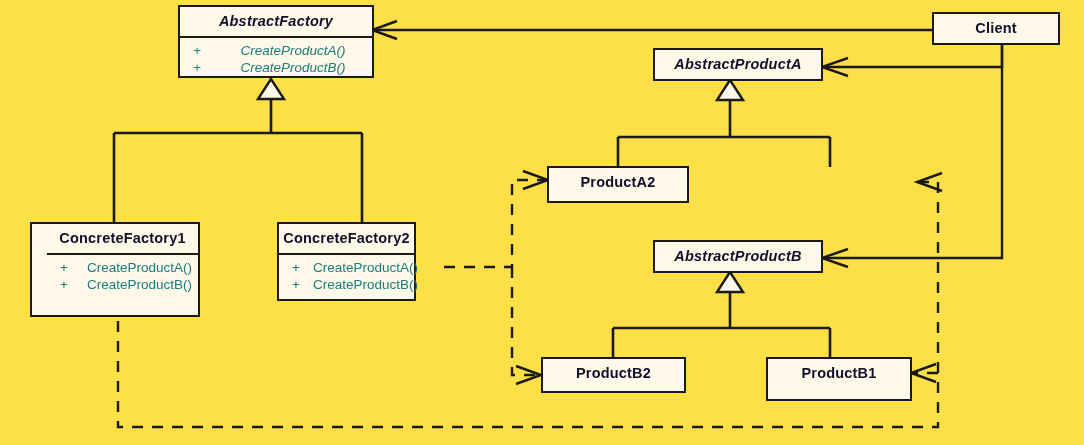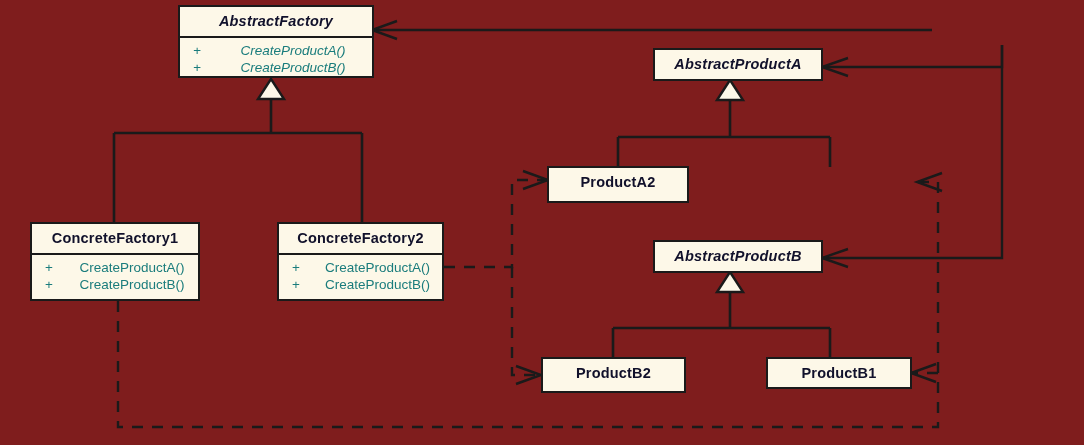--- a/index.html
+++ b/index.html
@@ -4,21 +4,21 @@
 <style>
   html, body {
     margin: 0;
     padding: 0;
     background: #ffffff;
   }
   #canvas {
     position: relative;
     width: 1084px;
     height: 445px;
-    background: #7f1d1d;
+    background: #fde047;
     font-family: "Liberation Sans", sans-serif;
     overflow: hidden;
   }
   svg.edges {
     position: absolute;
     left: 0;
     top: 0;
     width: 1084px;
     height: 445px;
     pointer-events: none;
@@ -148,44 +148,47 @@
         <span class="uml-vis">+</span>
         <span class="uml-name">CreateProductA()</span>
       </div>
       <div class="uml-member italic">
         <span class="uml-vis">+</span>
         <span class="uml-name">CreateProductB()</span>
       </div>
     </div>
   </div>
 
+  <div class="uml-box" style="left:932px; top:12px; width:128px; height:33px;">
+    <div class="uml-title">Client</div>
+  </div>
 
   <div class="uml-box" style="left:653px; top:240px; width:170px; height:33px;">
     <div class="uml-title italic">AbstractProductB</div>
   </div>
 
   <div class="uml-box" style="left:653px; top:48px; width:170px; height:33px;">
     <div class="uml-title italic">AbstractProductA</div>
   </div>
 
-  <div class="uml-box" style="left:30px; top:222px; width:170px; height:79px;">
+  <div class="uml-box" style="left:30px; top:222px; width:170px; height:95px;padding-left:15px;">
     <div class="uml-title">ConcreteFactory1</div>
     <div class="uml-divider uml-members">
       <div class="uml-member">
         <span class="uml-vis">+</span>
         <span class="uml-name">CreateProductA()</span>
       </div>
       <div class="uml-member">
         <span class="uml-vis">+</span>
         <span class="uml-name">CreateProductB()</span>
       </div>
     </div>
   </div>
 
-  <div class="uml-box" style="left:277px; top:222px; width:167px; height:79px;">
+  <div class="uml-box" style="left:277px; top:222px; width:139px; height:79px;">
     <div class="uml-title">ConcreteFactory2</div>
     <div class="uml-divider uml-members">
       <div class="uml-member">
         <span class="uml-vis">+</span>
         <span class="uml-name">CreateProductA()</span>
       </div>
       <div class="uml-member">
         <span class="uml-vis">+</span>
         <span class="uml-name">CreateProductB()</span>
       </div>
@@ -194,17 +197,17 @@
 
   <div class="uml-box" style="left:547px; top:166px; width:142px; height:37px;">
     <div class="uml-title">ProductA2</div>
   </div>
 
 
   <div class="uml-box" style="left:541px; top:357px; width:145px; height:36px;">
     <div class="uml-title">ProductB2</div>
   </div>
 
-  <div class="uml-box" style="left:766px; top:357px; width:146px; height:32px;">
+  <div class="uml-box" style="left:766px; top:357px; width:146px; height:44px;">
     <div class="uml-title">ProductB1</div>
   </div>
 
 </div>
 
 </body></html>

